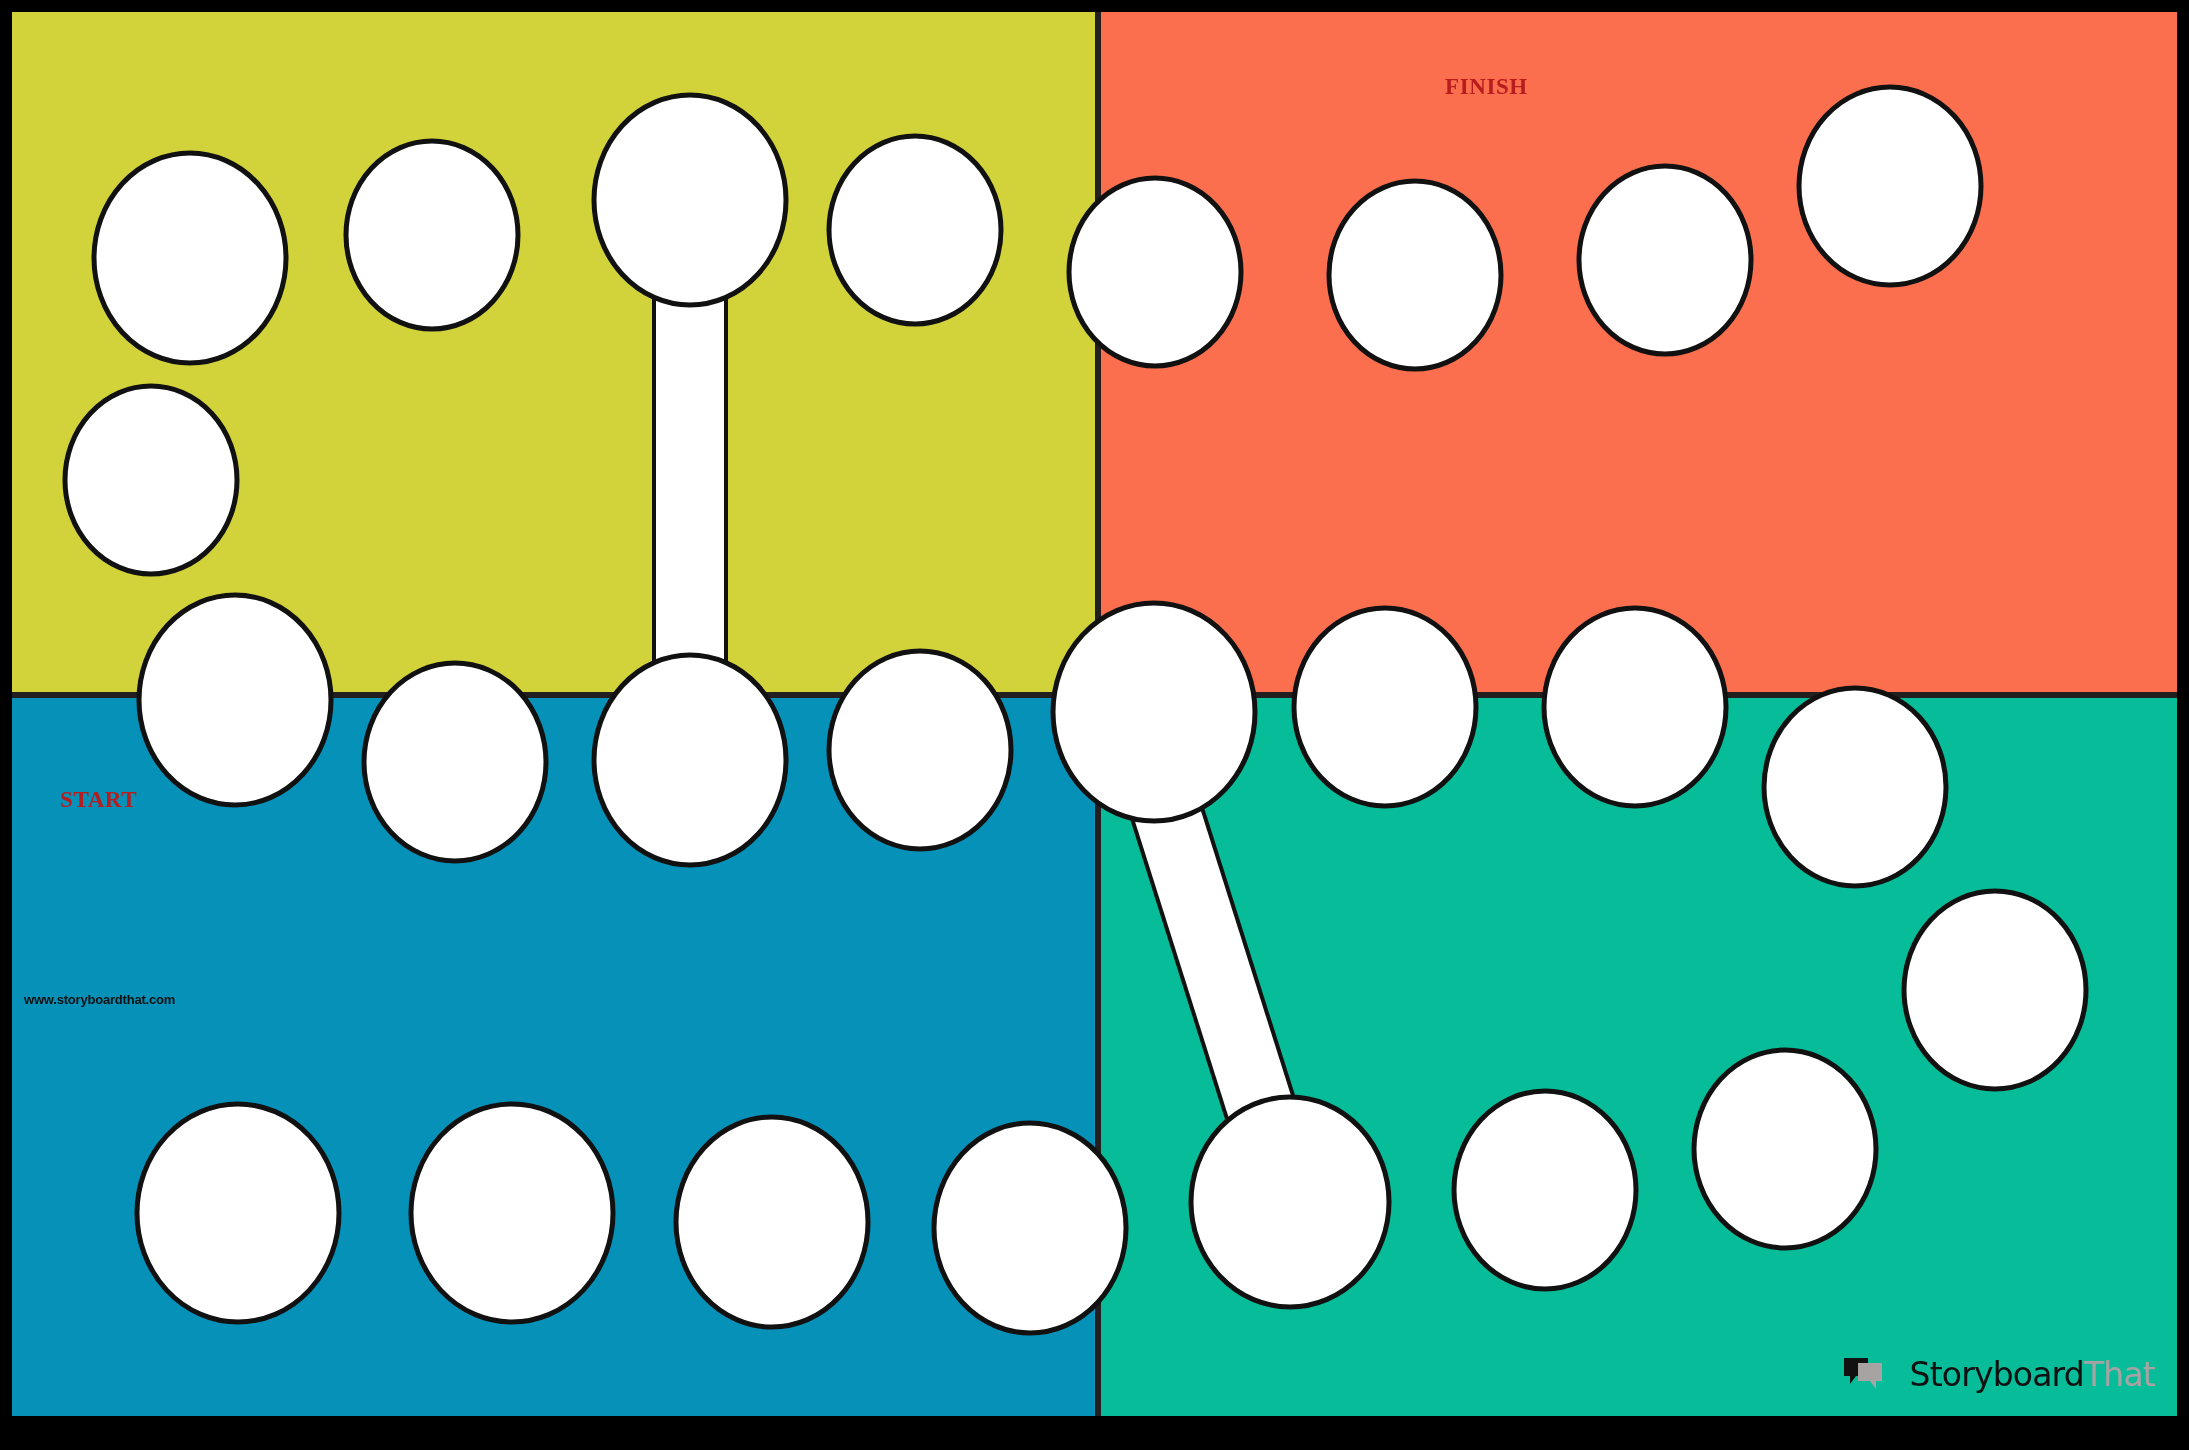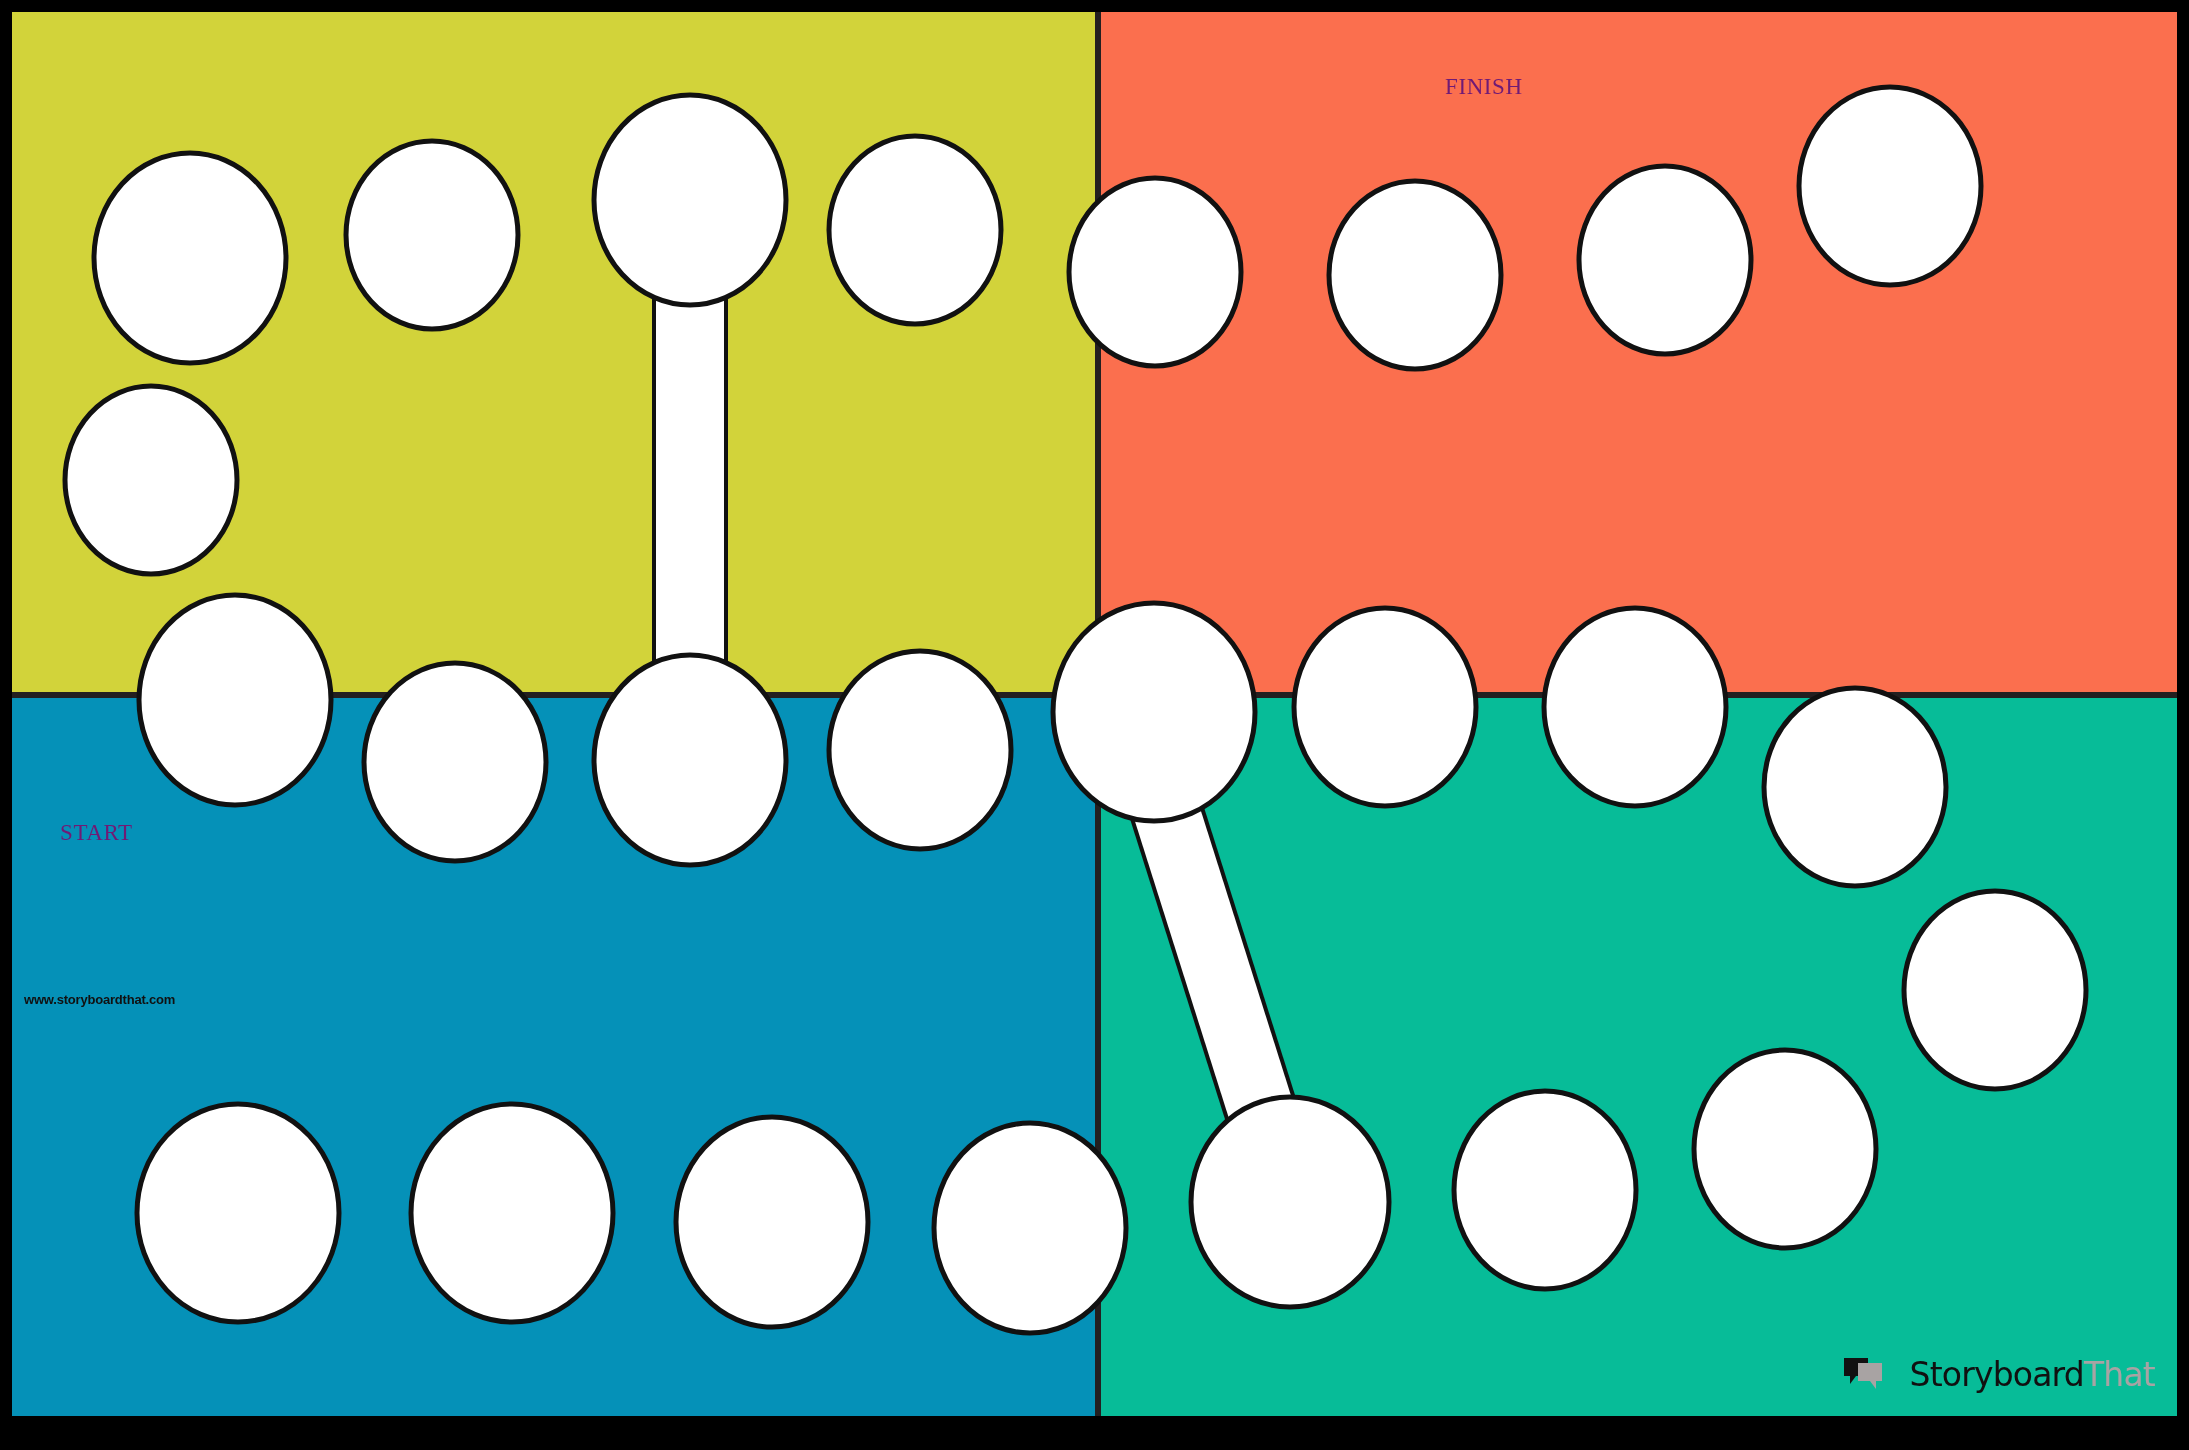--- a/index.html
+++ b/index.html
@@ -48,24 +48,25 @@
     width: 2165px;
     height: 1404px;
     overflow: visible;
   }
 
   .corner-label {
     position: absolute;
     font-family: "Liberation Serif", serif;
     font-size: 23px;
     letter-spacing: 0.6px;
-    color: #701a75;
+    color: #b91c1c;
     white-space: nowrap;
+    font-weight: bold;
   }
-  #start-label { left: 48px; top: 775px; margin-top: 33px; }
+  #start-label { left: 48px; top: 775px; }
   #finish-label { left: 1433px; top: 62px; }
 
   .site-url {
     position: absolute;
     left: 12px;
     top: 970px;
     font-family: "Liberation Sans", sans-serif;
     font-size: 13px;
     font-weight: bold;
     color: #111111;

